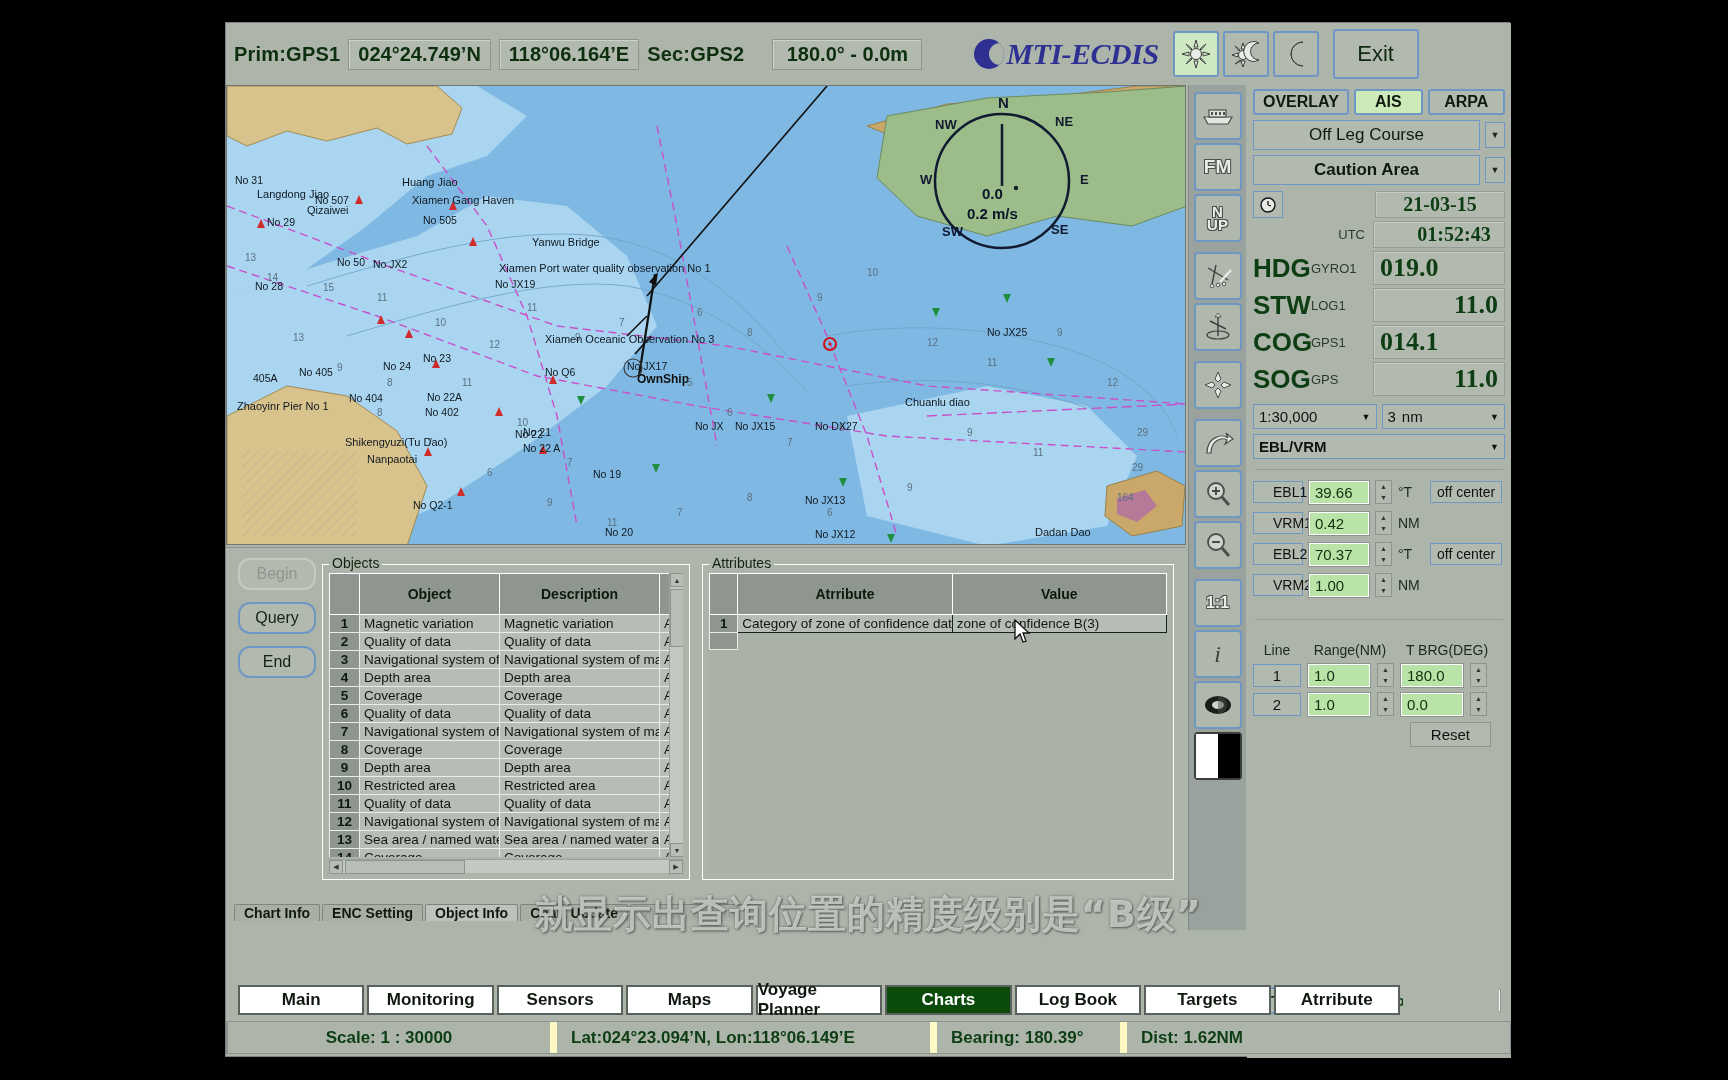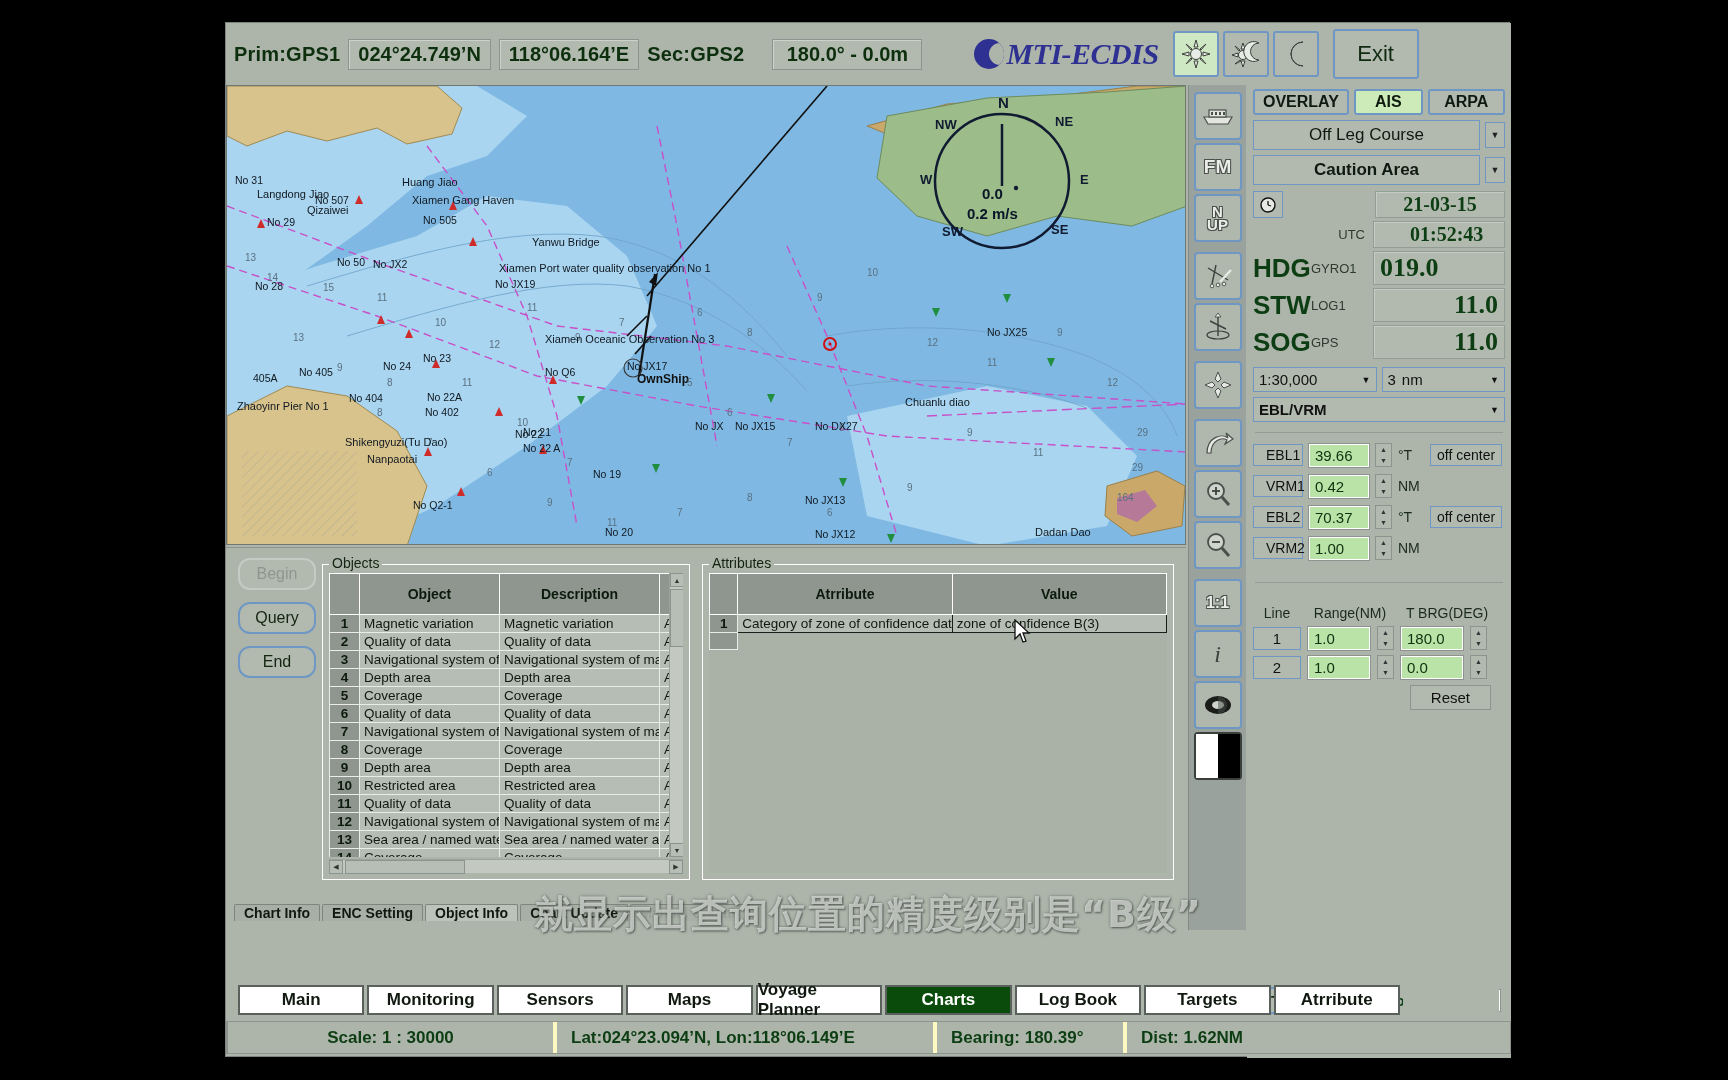--- a/index.html
+++ b/index.html
@@ -127,31 +127,31 @@
   .nav-big { font-size: 26px; font-weight: 700; color: #0d3d12; width: 58px; }
   .nav-src { font-size: 13px; color: #2e3a2e; width: 62px; }
   .nav-val {
     flex: 1; border: 1px solid #949c96; background: #b2bab0;
     font-size: 26px; font-weight: 700; color: #0d3d12;
     padding: 1px 6px;
     box-shadow: inset 1px 1px 0 #c6ccc3;
     font-family: Liberation Serif, serif;
   }
   .nav-val.right { text-align: right; }
-  .nav-val.small { font-size: 20px; text-align: left; padding-left: 36px; }
+  .nav-val.small { font-size: 20px; text-align: center; padding-left: 36px; }
   .nav-val.date { font-size: 20px; text-align: center; font-weight: 700;}
   .sel2 {
     border: 1px solid #6f97c4; background: #b2bab0; color: #111;
     font-size: 15px; padding: 3px 5px; display: flex; align-items: center;
     justify-content: space-between;
   }
   .ebl-row { display: flex; align-items: center; gap: 6px; margin-bottom: 7px; }
   .ebl-tag {
     border: 1px solid #6f97c4; background: #b2bab0; color: #111;
-    font-size: 14px; padding: 2px 12px; width: 50px; text-align: center;
+    font-size: 14px; padding: 2px 19px; width: 50px; text-align: center;
   }
   .numbox {
     background: #b9e3a7; border: 1px solid #fff; color: #10300f;
     font-size: 15px; padding: 2px 5px; width: 60px;
     box-shadow: 0 0 0 1px #8d948f;
   }
   .spin {
     width: 17px; height: 24px; border: 1px solid #8d948f; background: #b2bab0;
     display: flex; flex-direction: column; align-items: center; justify-content: space-around;
     font-size: 7px; color: #333;
@@ -255,21 +255,21 @@
   }
   .mtab.active { background: #0a4a0a; color: #fff; }
   .mtab.spacer { flex: 0 0 96px; background: #adb5ab; border: none; }
   
   .statusbar {
     position: absolute; left: 0; bottom: 2px; width: 1285px; height: 33px;
     background: #adb5ab; border: 1px solid #8d948f;
     display: flex; align-items: center; font-size: 17px;
     font-weight: 700; color: #0d3d12;
   }
-  .sb-cell { padding: 0 14px; border-right: 4px solid #fef9c3; height: 100%;
+  .sb-cell { padding: 0 14px; border-right: 7px solid #fef9c3; height: 100%;
     display: flex; align-items: center; }
   .sb-cell.first { border-left: 1px solid #8d948f; }
   .sb-cell.nb { border-right: none; }
   
   .subtitle {
     position: absolute; left: 0; bottom: 116px; width: 1285px;
     text-align: center; pointer-events: none;
     font-family: "DejaVu Sans", sans-serif;
     font-size: 38px; font-weight: 700;
     color: rgba(245,248,243,.62);
@@ -656,20 +656,25 @@
     <div class="navline">
       <div class="nav-big">HDG</div>
       <div class="nav-src">GYRO1</div>
       <div class="nav-val">019.0</div>
     </div>
     <div class="navline">
       <div class="nav-big">STW</div>
       <div class="nav-src">LOG1</div>
       <div class="nav-val right">11.0</div>
     </div>
+    <div class="navline">
+      <div class="nav-big">COG</div>
+      <div class="nav-src">GPS1</div>
+      <div class="nav-val">014.1</div>
+    </div>
     <div class="navline" style="margin-bottom:8px">
       <div class="nav-big">SOG</div>
       <div class="nav-src">GPS</div>
       <div class="nav-val right">11.0</div>
     </div>
 
     <div class="rrow">
       <div class="sel2" style="flex:1">
         <span>1:30,000</span>
         <span style="font-size:9px">▼</span>

